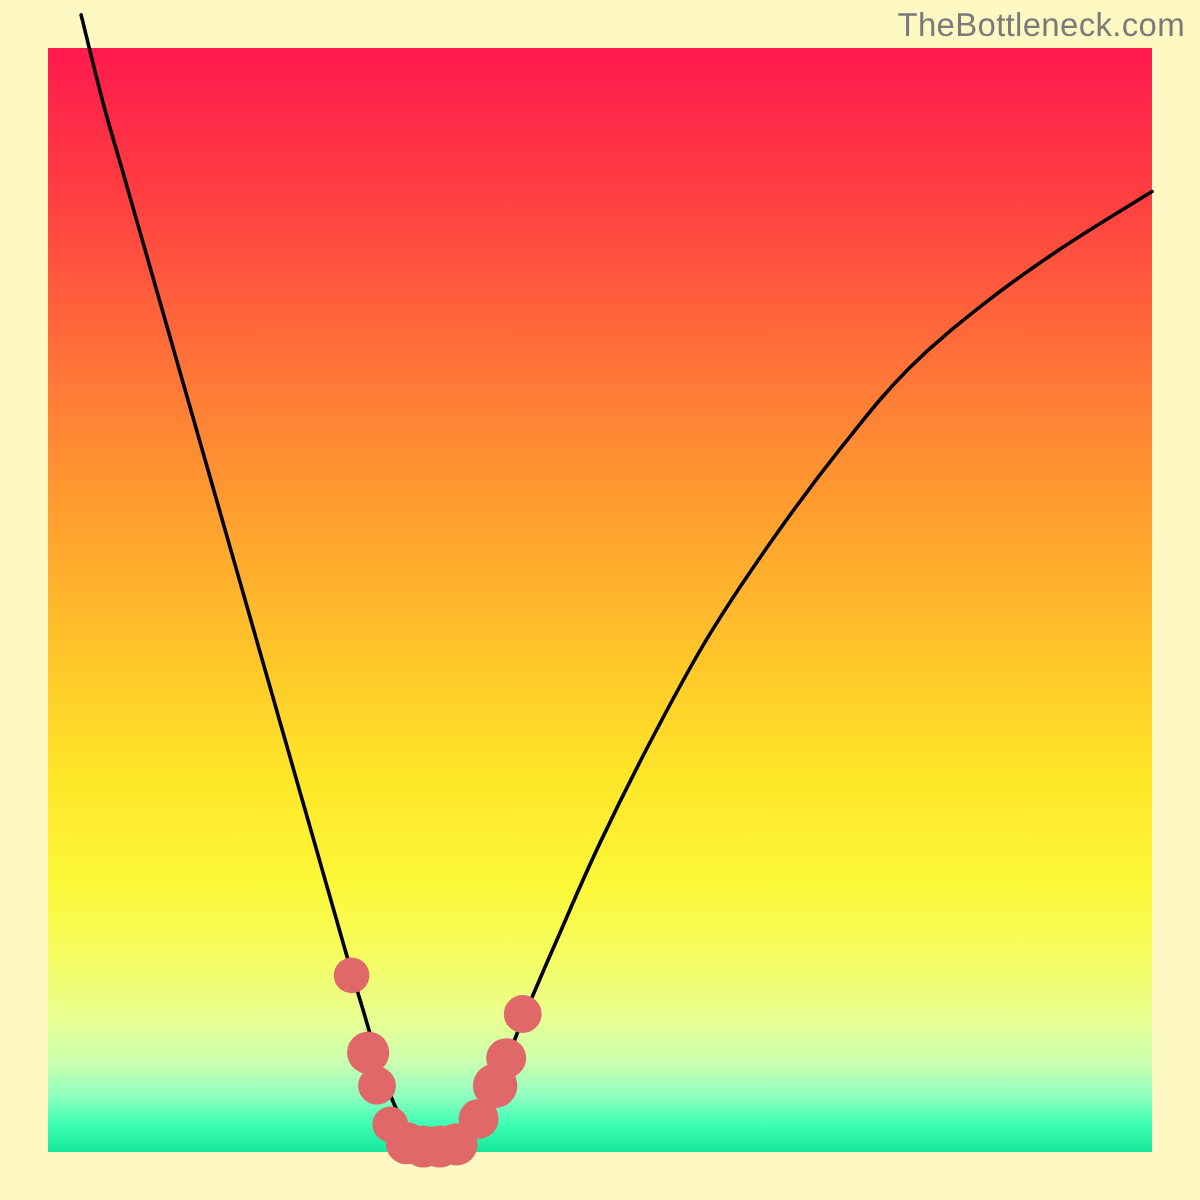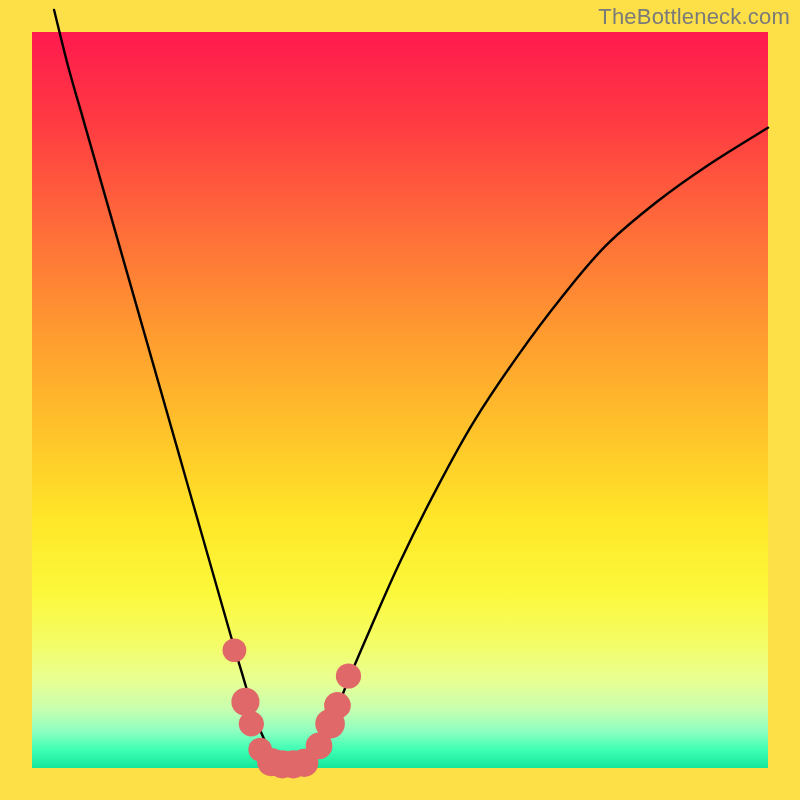--- a/index.html
+++ b/index.html
@@ -10,21 +10,21 @@
     background: #000;
     overflow: hidden;
     font-family: Arial, Helvetica, sans-serif;
   }
   .frame {
     position: absolute;
     left: 0;
     top: 0;
     width: 800px;
     height: 800px;
-    background: #fde047;
+    background: #fef9c3;
   }
   .plot {
     position: absolute;
     left: 32px;
     top: 32px;
     width: 736px;
     height: 736px;
     background: linear-gradient(to bottom,
       #ff1a4e 0%,
       #ff3a42 12%,

